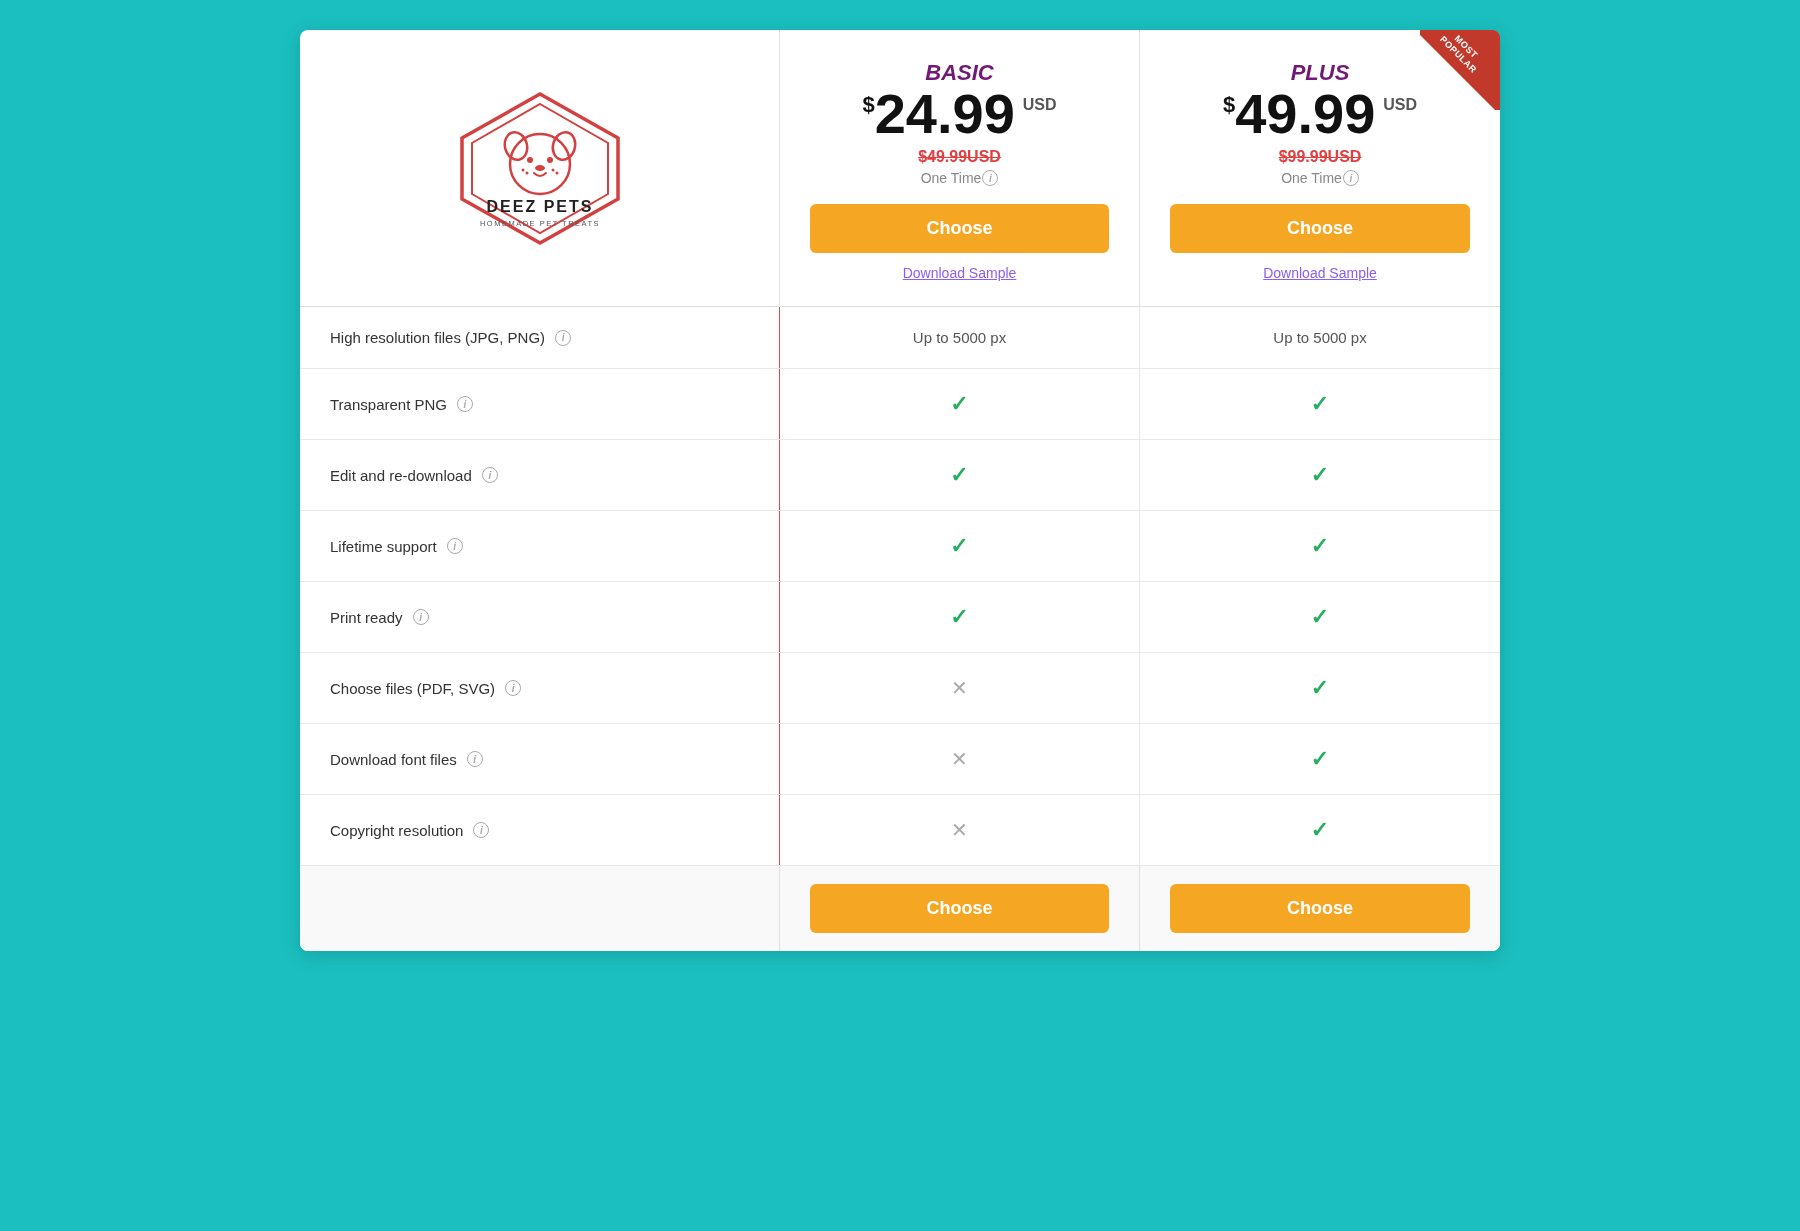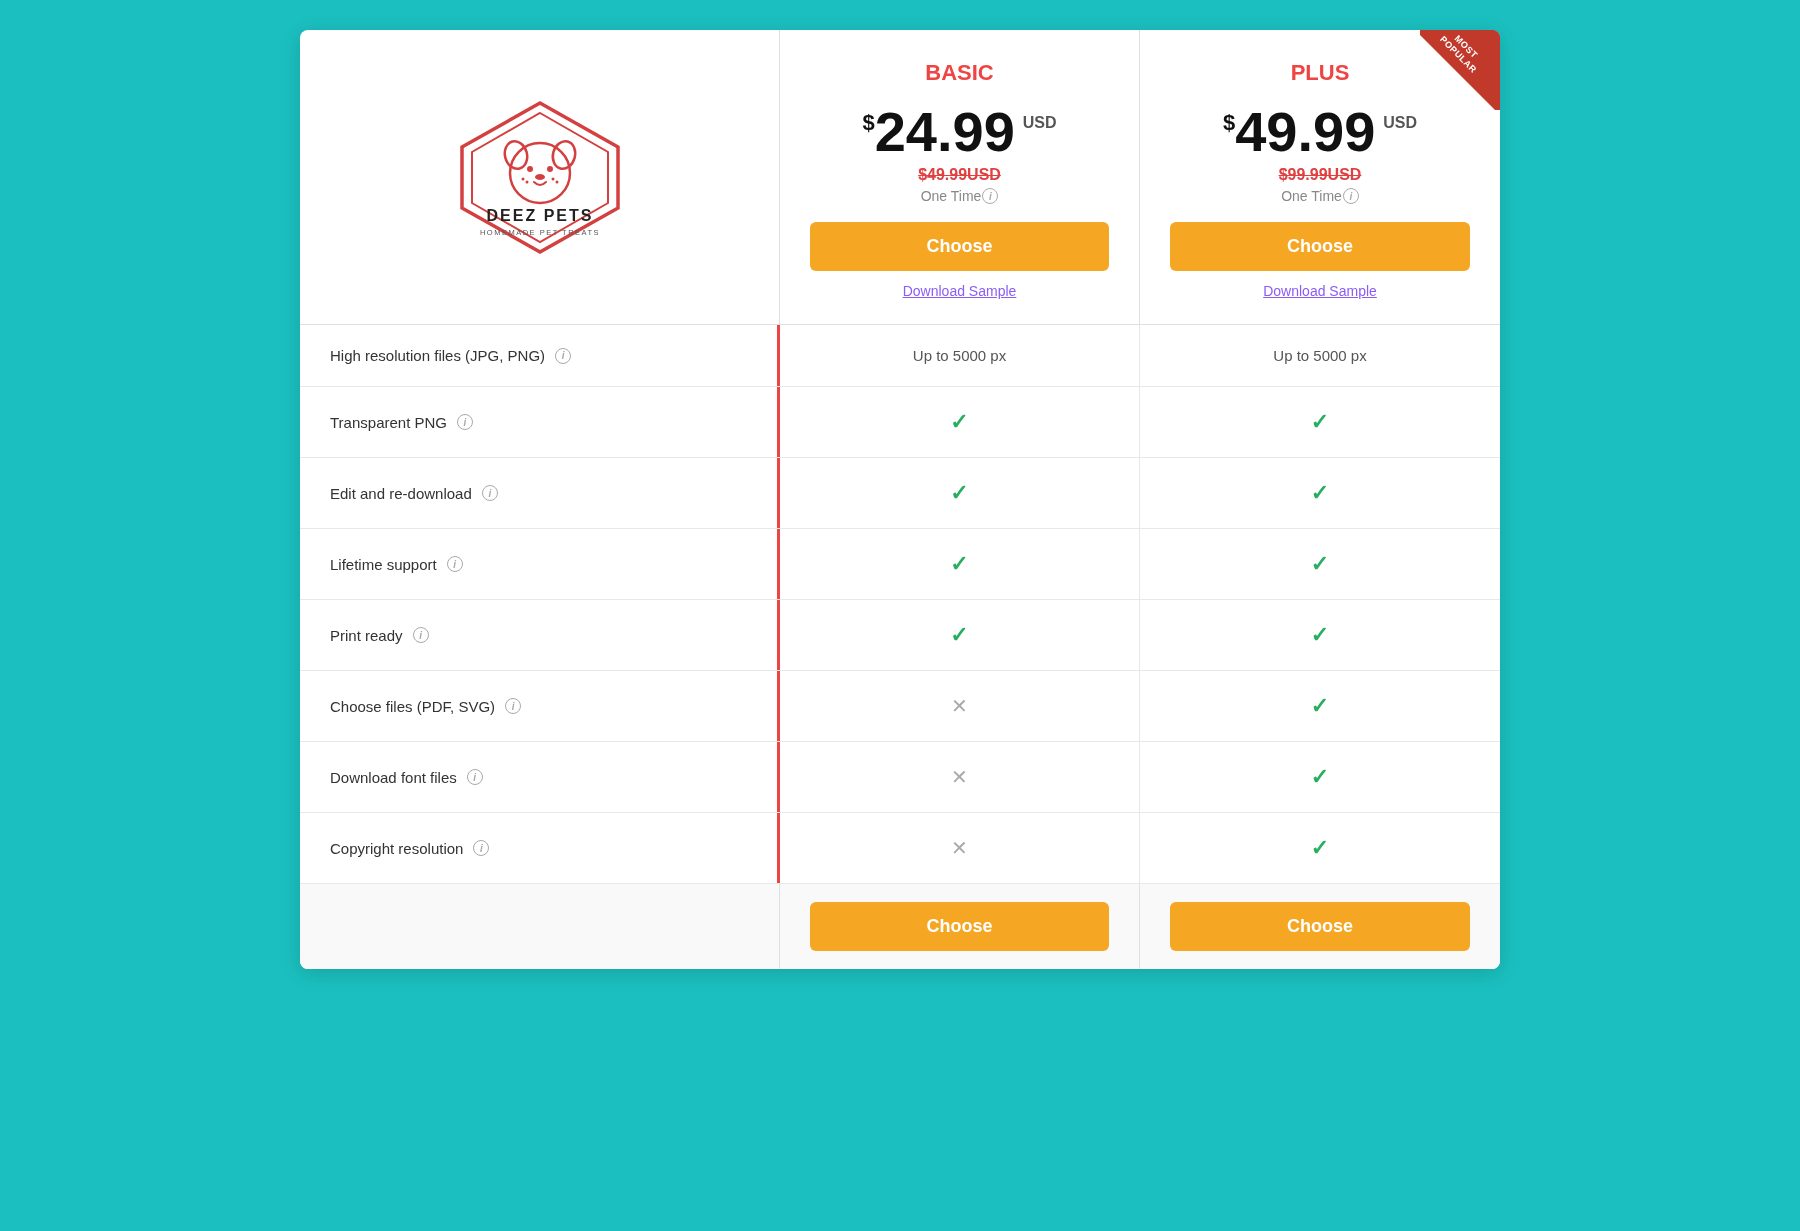--- a/index.html
+++ b/index.html
@@ -56,23 +56,23 @@
       border-right: 1px solid #e0e0e0;
       position: relative;
     }
 
     .plan-header:last-child {
       border-right: none;
     }
 
     .plan-name {
       font-size: 22px;
+      font-style: italic;
       font-weight: 700;
-      color: #ef4444;
-      margin-bottom: 18px;
+      color: #701a75;
     }
 
     .price-row {
       display: flex;
       align-items: flex-start;
       margin-bottom: 6px;
     }
 
     .price-dollar {
       font-size: 22px;
@@ -198,21 +198,21 @@
       border-bottom: none;
     }
 
     .feature-label {
       padding: 22px 25px 22px 30px;
       font-size: 15px;
       color: #333;
       display: flex;
       align-items: center;
       gap: 10px;
-      border-right: 3px solid #ef4444;
+      border-right: 1px solid #ef4444;
     }
 
     .feature-value {
       padding: 22px 20px;
       text-align: center;
       font-size: 15px;
       color: #555;
       display: flex;
       align-items: center;
       justify-content: center;

